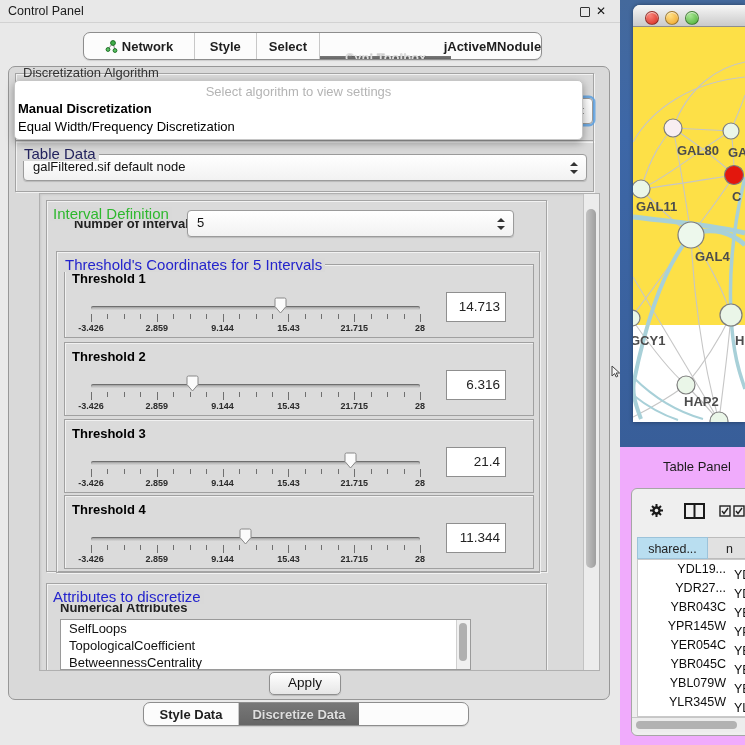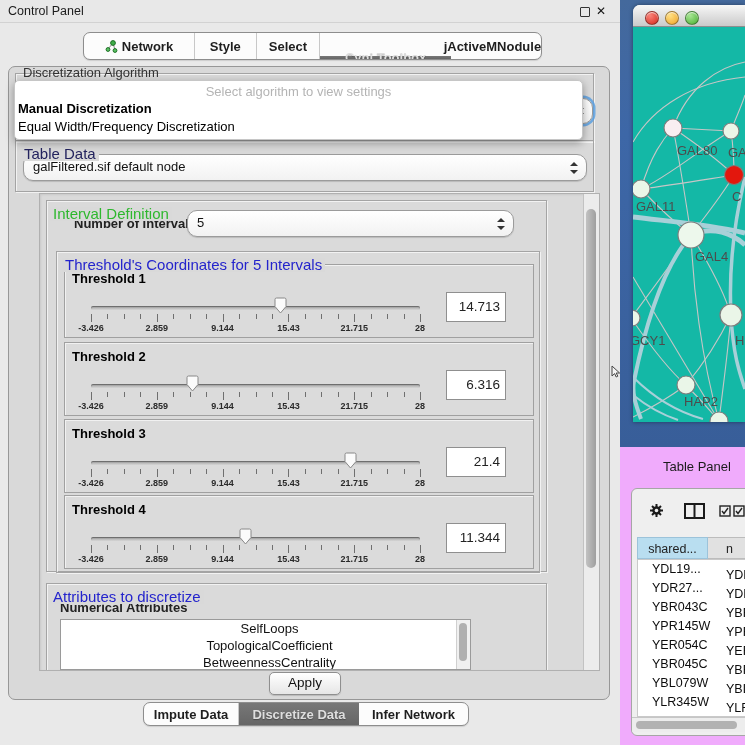--- a/index.html
+++ b/index.html
@@ -18,21 +18,21 @@
         color:#1e1e1e;border-right:1px solid #c8c8c8;box-sizing:border-box;}
   .pill .seg:last-child{border-right:none;}
   .pill .seg.sel{background:linear-gradient(#777,#666);color:#dedede;border-right:none;text-shadow:0 1px 1px rgba(0,0,0,.3);}
   .top-pill{left:83px;top:32px;width:457px;height:26px;}
   .bot-pill{left:143px;top:702px;width:324px;height:22px;}
   .bot-pill .seg{font-size:13px;}
   
   .main-panel{left:8px;top:66px;width:600px;height:632px;background:#d9d9d9;border:1px solid #979797;border-radius:7px;}
   .etched{border:1px solid #a4a4a4;box-shadow:inset 1px 1px 0 rgba(255,255,255,.65), 1px 1px 0 rgba(255,255,255,.65);}
   .group-title{font-size:15px;background:#d9d9d9;padding:0 3px;line-height:14px;white-space:nowrap;margin-top:14px;}
-  .combo{background:linear-gradient(#ffffff,#f2f2f2);border:1px solid #9b9b9b;border-radius:10px;
+  .combo{background:linear-gradient(#ffffff,#f2f2f2);border:1px solid #9b9b9b;border-radius:4px;
          box-shadow:0 1px 1px rgba(0,0,0,.15);font-size:13px;color:#111;}
   .combo .val{position:absolute;left:9px;top:0;line-height:24px;white-space:nowrap;}
   .spin{position:absolute;right:8px;top:50%;transform:translateY(-50%);width:8px;height:12px;}
   .spin:before,.spin:after{content:"";position:absolute;left:0;border-left:4px solid transparent;border-right:4px solid transparent;}
   .spin:before{top:0;border-bottom:4.5px solid #333;}
   .spin:after{bottom:0;border-top:4.5px solid #333;}
   
   .popup{left:5px;top:13px;width:567px;height:58px;background:#fff;border:1px solid #c6c6c6;border-radius:5px;
          box-shadow:0 3px 9px rgba(0,0,0,.35);z-index:6;font-size:13px;}
   .popup .hint{position:absolute;left:0;right:0;top:3px;text-align:center;color:#b4b4b4;}
@@ -62,30 +62,30 @@
   
   .apply-btn{left:260px;top:605px;width:70px;height:21px;background:linear-gradient(#fff,#e6e6e6);
              border:1px solid #8f8f8f;border-radius:5px;font-size:13.5px;text-align:center;line-height:20px;color:#111;
              box-shadow:0 1px 1px rgba(0,0,0,.15);}
   
   .net-frame{left:620px;top:0;width:125px;height:447px;background:linear-gradient(#44699c,#3d67a7 30%,#385e99);}
   .net-window{left:13px;top:5px;width:112px;height:417px;background:#fff;border-top-left-radius:7px;overflow:hidden;
               box-shadow:0 0 4px rgba(0,0,0,.4);}
   .net-titlebar{left:0;top:0;width:100%;height:22px;background:linear-gradient(#f7f7f7,#cacaca);border-bottom:1px solid #8e8e8e;box-sizing:border-box;}
   .light{top:5.5px;width:12px;height:12px;border-radius:50%;border:0.5px solid rgba(0,0,0,.35);box-shadow:inset 0 1px 1px rgba(255,255,255,.7);}
-  .net-canvas{left:0;top:22px;width:112px;height:395px;background:#14b8a6;}
+  .net-canvas{left:0;top:22px;width:112px;height:298px;background:#fde047;font-weight:bold;}
   
   .tp-section{left:620px;top:447px;width:125px;height:298px;background:#f0abfc;}
   .tp-title{left:43px;top:7px;height:26px;line-height:26px;font-size:13px;color:#1b1b1b;}
   .tp-card{left:11px;top:41px;width:120px;height:246px;background:#efefef;border:1px solid #a6a6a6;
            border-radius:6px 0 0 6px;overflow:hidden;}
   .tp-colhdr{position:absolute;top:48px;height:22px;font-size:12.5px;line-height:22px;text-align:center;box-sizing:border-box;}
   .tp-rows{position:absolute;left:5px;top:70px;width:115px;height:158px;background:#fff;overflow:hidden;border:1px solid #c9c9c9;border-right:none;box-sizing:border-box;}
   .tp-row{height:19px;line-height:19px;font-size:12.5px;white-space:nowrap;color:#0d0d0d;}
-  .tp-cell1{display:inline-block;width:66px;padding-left:14px;overflow:hidden;}
+  .tp-cell1{display:inline-block;width:66px;padding-left:22px;overflow:hidden;text-align:right;}
   .tp-cell2{display:inline-block;padding-left:8px;}
   .hsb{position:absolute;left:0;top:228px;width:100%;height:14px;background:#ededed;border-top:1px solid #c6c6c6;}
   .hsb-thumb{position:absolute;left:4px;top:2.5px;width:101px;height:8px;border-radius:4px;background:#b2b2b2;}
   svg text{font-family:"Liberation Sans","DejaVu Sans",sans-serif;}
 </style>
 </head>
 <body>
 
 <div id="root">
 
@@ -310,46 +310,43 @@
               <span class="tlabel" style="left: 80%;">21.715</span>
               <span class="tlabel" style="left: 100%;">28</span>
             </div>
             <div class="vbox">11.344</div>
           </div>
         </div>
 
       <div class="abs etched" style="left:6px;top:389px;width:499px;height:110px;"></div>
       <div class="abs group-title" style="left:10px;top:382px;color:#2424cc;z-index:1;">Attributes to discretize</div>
       <div class="abs" style="left:20px;top:406px;font-size:13px;font-weight:bold;">Numerical Attributes</div>
-      <div class="abs attr-list" style="left:20px;top:425px;width:409px;height:49px;text-align:center;" id="attr-list">
+      <div class="abs attr-list" style="left:20px;top:425px;width:409px;height:49px;" id="attr-list">
         <div class="lsb-track">
             <div class="lsb-thumb"></div>
           </div>
       <div class="attr-item">SelfLoops</div>
           <div class="attr-item">TopologicalCoefficient</div>
           <div class="attr-item">BetweennessCentrality</div>
         </div>
 
       <div class="abs vsb-track">
         <div class="abs vsb-thumb" style="top:15px;height:359px;"></div>
       </div>
     </div>
 
     <div class="abs apply-btn">Apply</div>
   </div>
 
   <div class="abs pill bot-pill" id="bottom-tabs">
       <div class="seg" style="width: 95px;">
-        <span>Impute Data</span>
+        <span>Style Data</span>
       </div>
       <div class="seg sel" style="width: 120px;">
         <span>Discretize Data</span>
-      </div>
-      <div class="seg" style="width: 109px;">
-        <span>Infer Network</span>
       </div>
     </div>
 
   <div class="abs net-frame">
     <div class="abs net-window">
       <div class="abs net-titlebar">
         <div class="abs light" style="left:12px;background:radial-gradient(circle at 35% 30%,#f98379,#d8281c);"></div>
         <div class="abs light" style="left:32px;background:radial-gradient(circle at 35% 30%,#ffe084,#efa325);"></div>
         <div class="abs light" style="left:52px;background:radial-gradient(circle at 35% 30%,#a8e695,#47b02f);"></div>
       </div>

